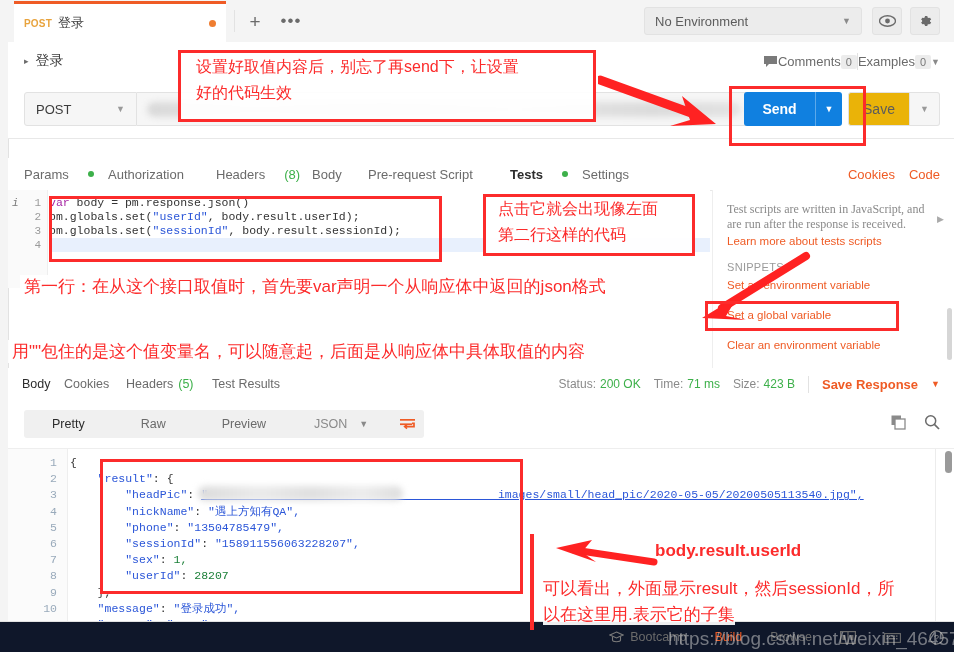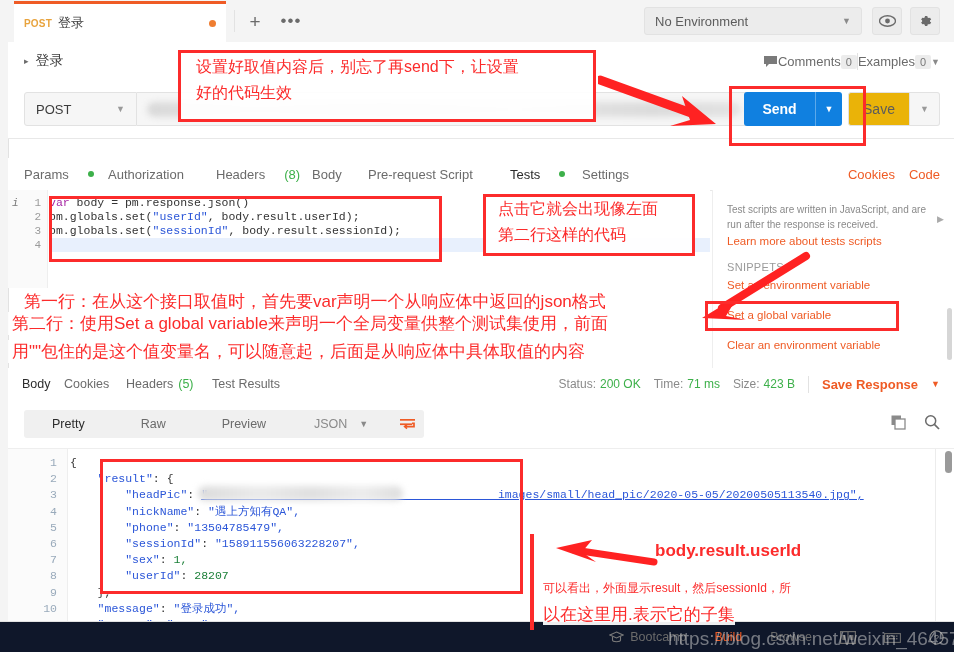--- a/index.html
+++ b/index.html
@@ -65,41 +65,41 @@
   .savebtn{position:absolute;right:44px;top:12px;width:62px;height:34px;background:#eab308;border:1px solid #e2e2e2;
            border-radius:3px 0 0 3px;box-sizing:border-box;display:flex;align-items:center;justify-content:center;
            font-size:14px;color:#5c5c5c;}
   .savecar{position:absolute;right:14px;top:12px;width:30px;height:34px;background:#f6f6f6;border:1px solid #e2e2e2;
            border-left:none;border-radius:0 3px 3px 0;box-sizing:border-box;display:flex;align-items:center;
            justify-content:center;font-size:9px;color:#9a9a9a;}
 
   
   .reqtabs{position:absolute;left:8px;top:158px;right:0;height:32px;background:#fff;border-bottom:1px solid #e8e8e8;}
   .rt{position:absolute;top:0;height:32px;display:flex;align-items:center;gap:19px;font-size:13px;color:#6b6b6b;}
-  .rt.active{color:#2c2c2c;border-bottom:2px solid #ef5b25;}
+  .rt.active{color:#2c2c2c;border-bottom:2px solid #ef5b25;font-weight:bold;}
   .rt .gdot{width:6px;height:6px;border-radius:50%;background:#3db04a;}
   .rt .ct{color:#3db04a;}
   .rtright{position:absolute;right:14px;top:0;height:32px;display:flex;align-items:center;gap:14px;font-size:13px;color:#ef5b25;}
 
   
   .editor{position:absolute;left:8px;top:190px;width:702px;height:98px;background:#fff;}
   .gutter{position:absolute;left:0;top:0;width:40px;height:98px;background:#fafafa;border-right:1px solid #eee;
           font-family:"Liberation Mono","DejaVu Sans Mono",monospace;font-size:11px;color:#9a9a9a;text-align:right;
           padding:6px 6px 0 0;box-sizing:border-box;line-height:14px;}
   .gutter .info{color:#7a7a7a;float:left;margin-left:4px;font-style:italic;}
   .codearea{position:absolute;left:41px;top:6px;right:0;font-family:"Liberation Mono","DejaVu Sans Mono",monospace;
             font-size:11.5px;line-height:14px;color:#333;white-space:pre;}
   .codearea .kw{color:#a626a4;}
   .codearea .str{color:#2b56d8;}
   .codeblank{position:absolute;left:41px;top:48px;right:0;height:14px;background:#e8f0fd;}
 
   
   .snippets{position:absolute;left:712px;top:190px;right:0;height:190px;background:#fff;border-left:1px solid #eee;
             padding:12px 14px 0 14px;box-sizing:border-box;}
-  .snippets .desc{font-size:10px;color:#8a8a8a;line-height:15px;}
+  .snippets .desc{font-size:12px;color:#8a8a8a;line-height:15px;font-family:Liberation Serif, serif;}
   .snippets .lnk{font-size:11.5px;color:#ef5b25;margin-top:3px;}
   .snippets .hdr{font-size:11px;color:#9a9a9a;margin-top:14px;letter-spacing:.3px;}
   .snippets .item{font-size:11.5px;color:#ef5b25;margin-top:6px;}
   .snippets .item.sp{margin-top:18px;}
   .snipcaret{position:absolute;right:10px;top:24px;font-size:9px;color:#aaa;}
   .snipscroll{position:absolute;right:2px;top:118px;width:5px;height:52px;background:#d6d6d6;border-radius:3px;}
 
   
   .respbar{position:absolute;left:8px;top:368px;right:0;height:32px;background:#fff;border-bottom:1px solid #e8e8e8;}
   .rb{position:absolute;top:0;height:32px;display:flex;align-items:center;gap:5px;font-size:12.5px;color:#6b6b6b;}
@@ -420,31 +420,30 @@
   <div class="ann" style="left:498px;top:198px;font-size:16px;">点击它就会出现像左面</div>
   <div class="ann" style="left:498px;top:224px;font-size:16px;">第二行这样的代码</div>
 
   <svg class="arrow" style="left:664px;top:244px;" width="150" height="78">
     <path d="M142 12 L58 64" stroke="#f22" stroke-width="8" stroke-linecap="round"></path>
     <path d="M38 74 L74 52 L62 72 L82 76 Z" fill="#f22"></path>
   </svg>
 
   <div class="annbox" style="left:705px;top:301px;width:194px;height:30px;"></div>
 
-  <div class="ann" style="left:20px;top:275px;font-size:17px;background:rgba(255,255,255,.93);padding:1px 4px;margin-top:15px;">第一行：在从这个接口取值时，首先要var声明一个从响应体中返回的json格式</div>
-  <div class="ann" style="left:8px;top:312px;font-size:17px;background:rgba(255,255,255,.93);padding:1px 4px;">第二行：使用Set a global variable来声明一个全局变量供整个测试集使用，前面</div>
+  <div class="ann" style="left:20px;top:275px;font-size:17px;background:rgba(255,255,255,.93);padding:1px 4px;">第一行：在从这个接口取值时，首先要var声明一个从响应体中返回的json格式</div>
   <div class="ann" style="left:8px;top:340px;font-size:17px;background:rgba(255,255,255,.93);padding:1px 4px;">用""包住的是这个值变量名，可以随意起，后面是从响应体中具体取值的内容</div>
 
   <div class="annbox" style="left:100px;top:459px;width:423px;height:135px;"></div>
 
   <svg class="arrow" style="left:534px;top:540px;" width="128" height="32">
     <path d="M120 22 L40 10" stroke="#f22" stroke-width="7" stroke-linecap="round"></path>
     <path d="M22 8 L58 0 L48 12 L62 22 Z" fill="#f22"></path>
   </svg>
   <div class="ann" style="left:655px;top:540px;font-size:17px;font-weight:bold;">body.result.userId</div>
 
-  <div class="ann" style="left:543px;top:578px;font-size:12px;background:rgba(255,255,255,.93);">可以看出，外面显示result，然后sessionId，所</div>
+  <div class="ann" style="left:543px;top:578px;font-size:17px;background:rgba(255,255,255,.93);">可以看出，外面显示result，然后sessionId，所</div>
   <div class="ann" style="left:543px;top:604px;font-size:17px;background:rgba(255,255,255,.93);">以在这里用.表示它的子集</div>
   <div class="annbox" style="left:530px;top:534px;width:4px;height:96px;border-width:0;background:#fc2b2b;"></div>
 
   <div class="wm" style="left:668px;top:628px;">https://blog.csdn.net/weixin_46457203</div>
 
 </div>
 
 </body></html>

